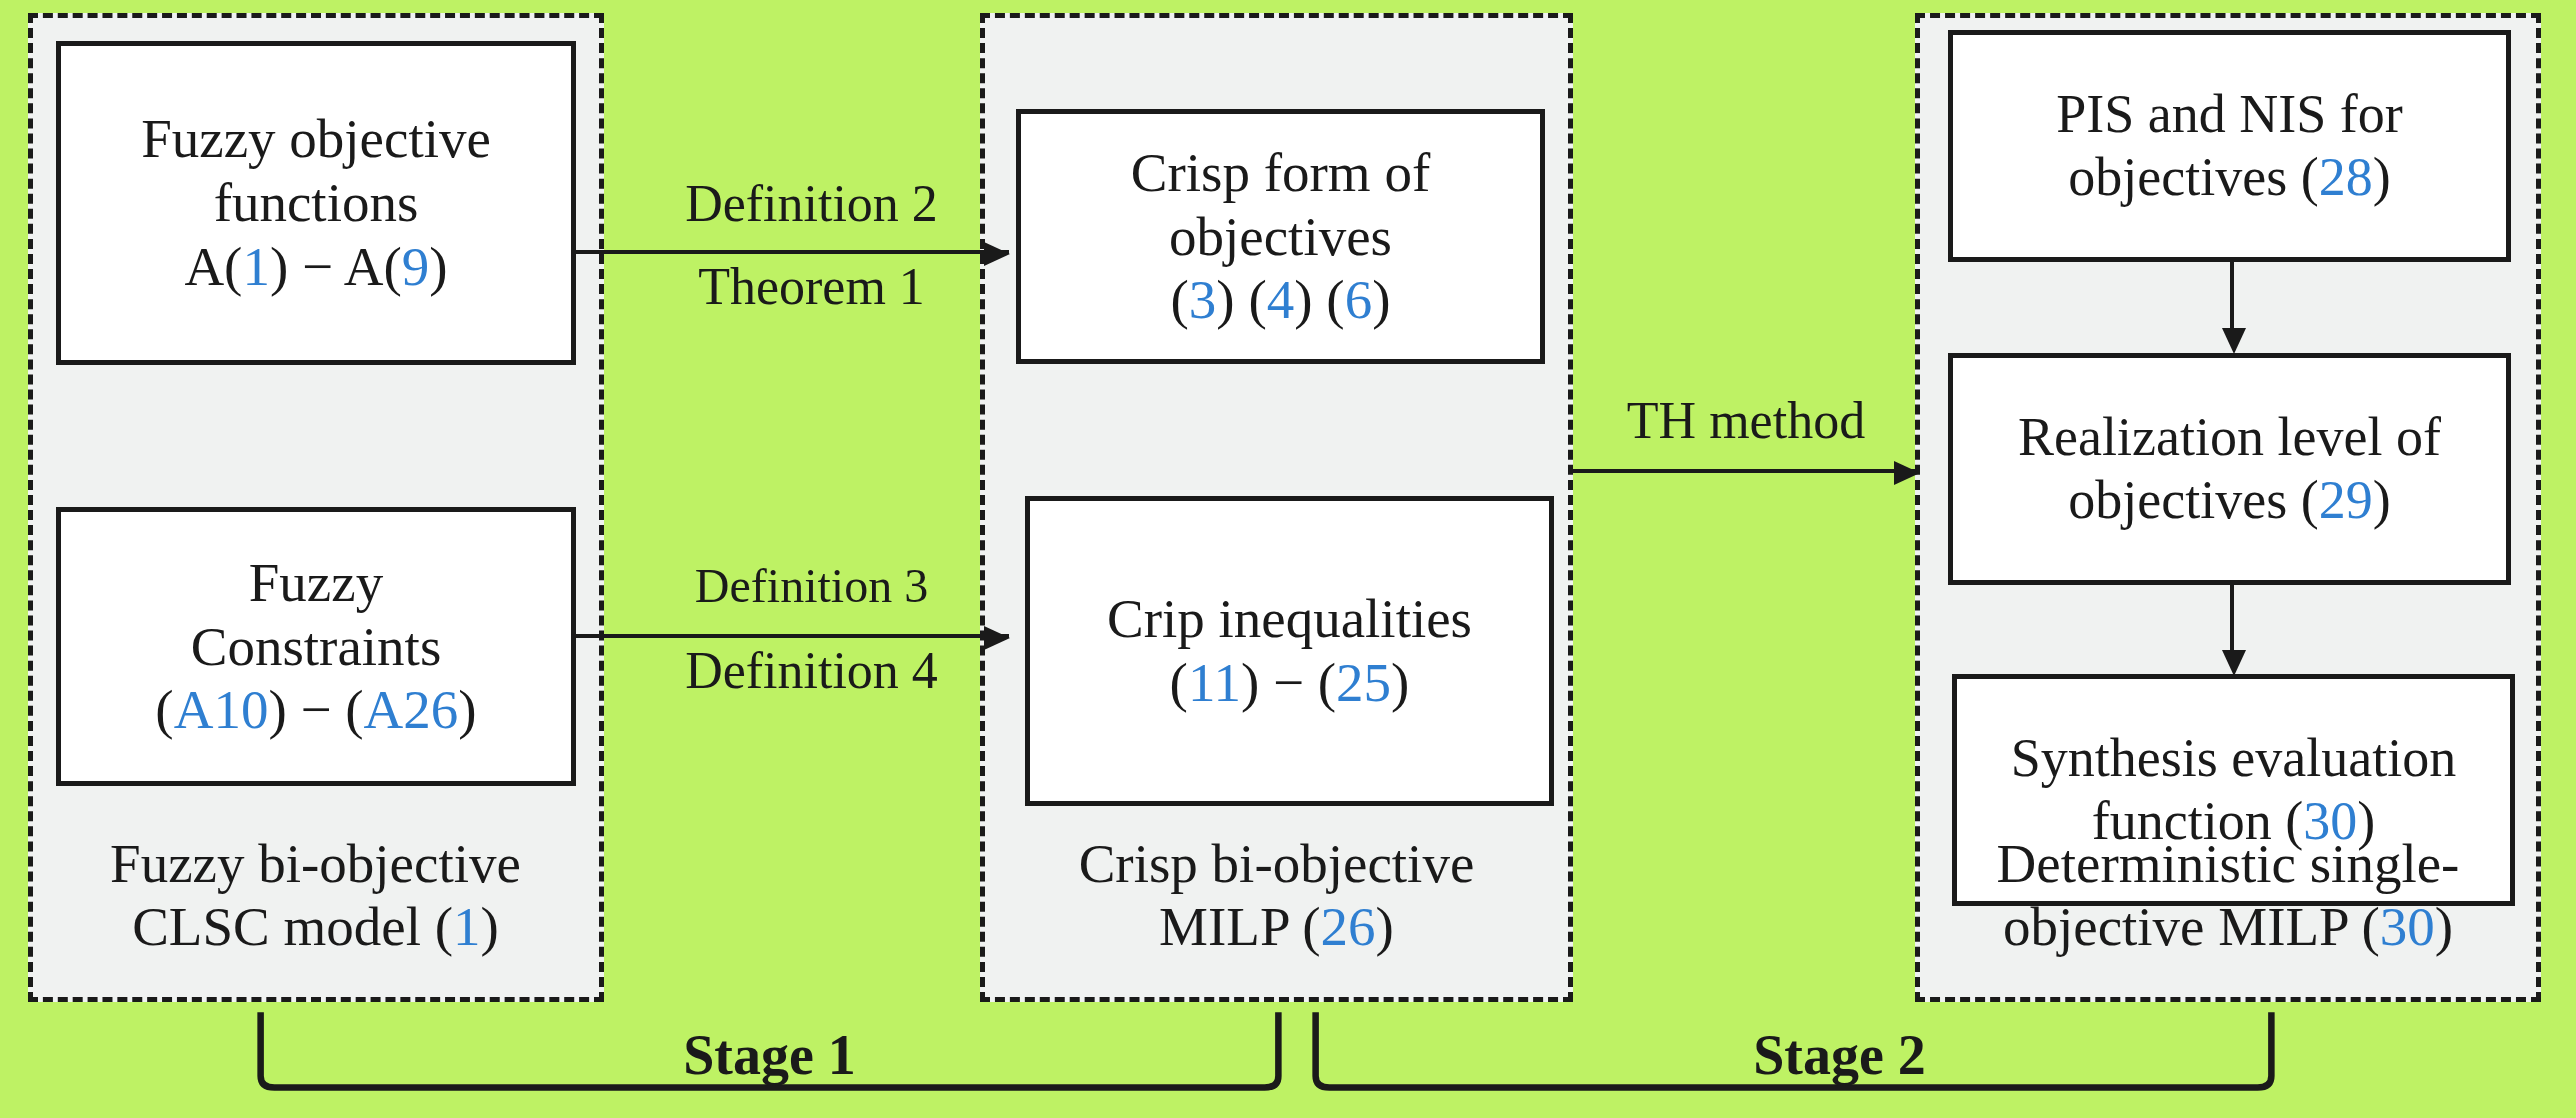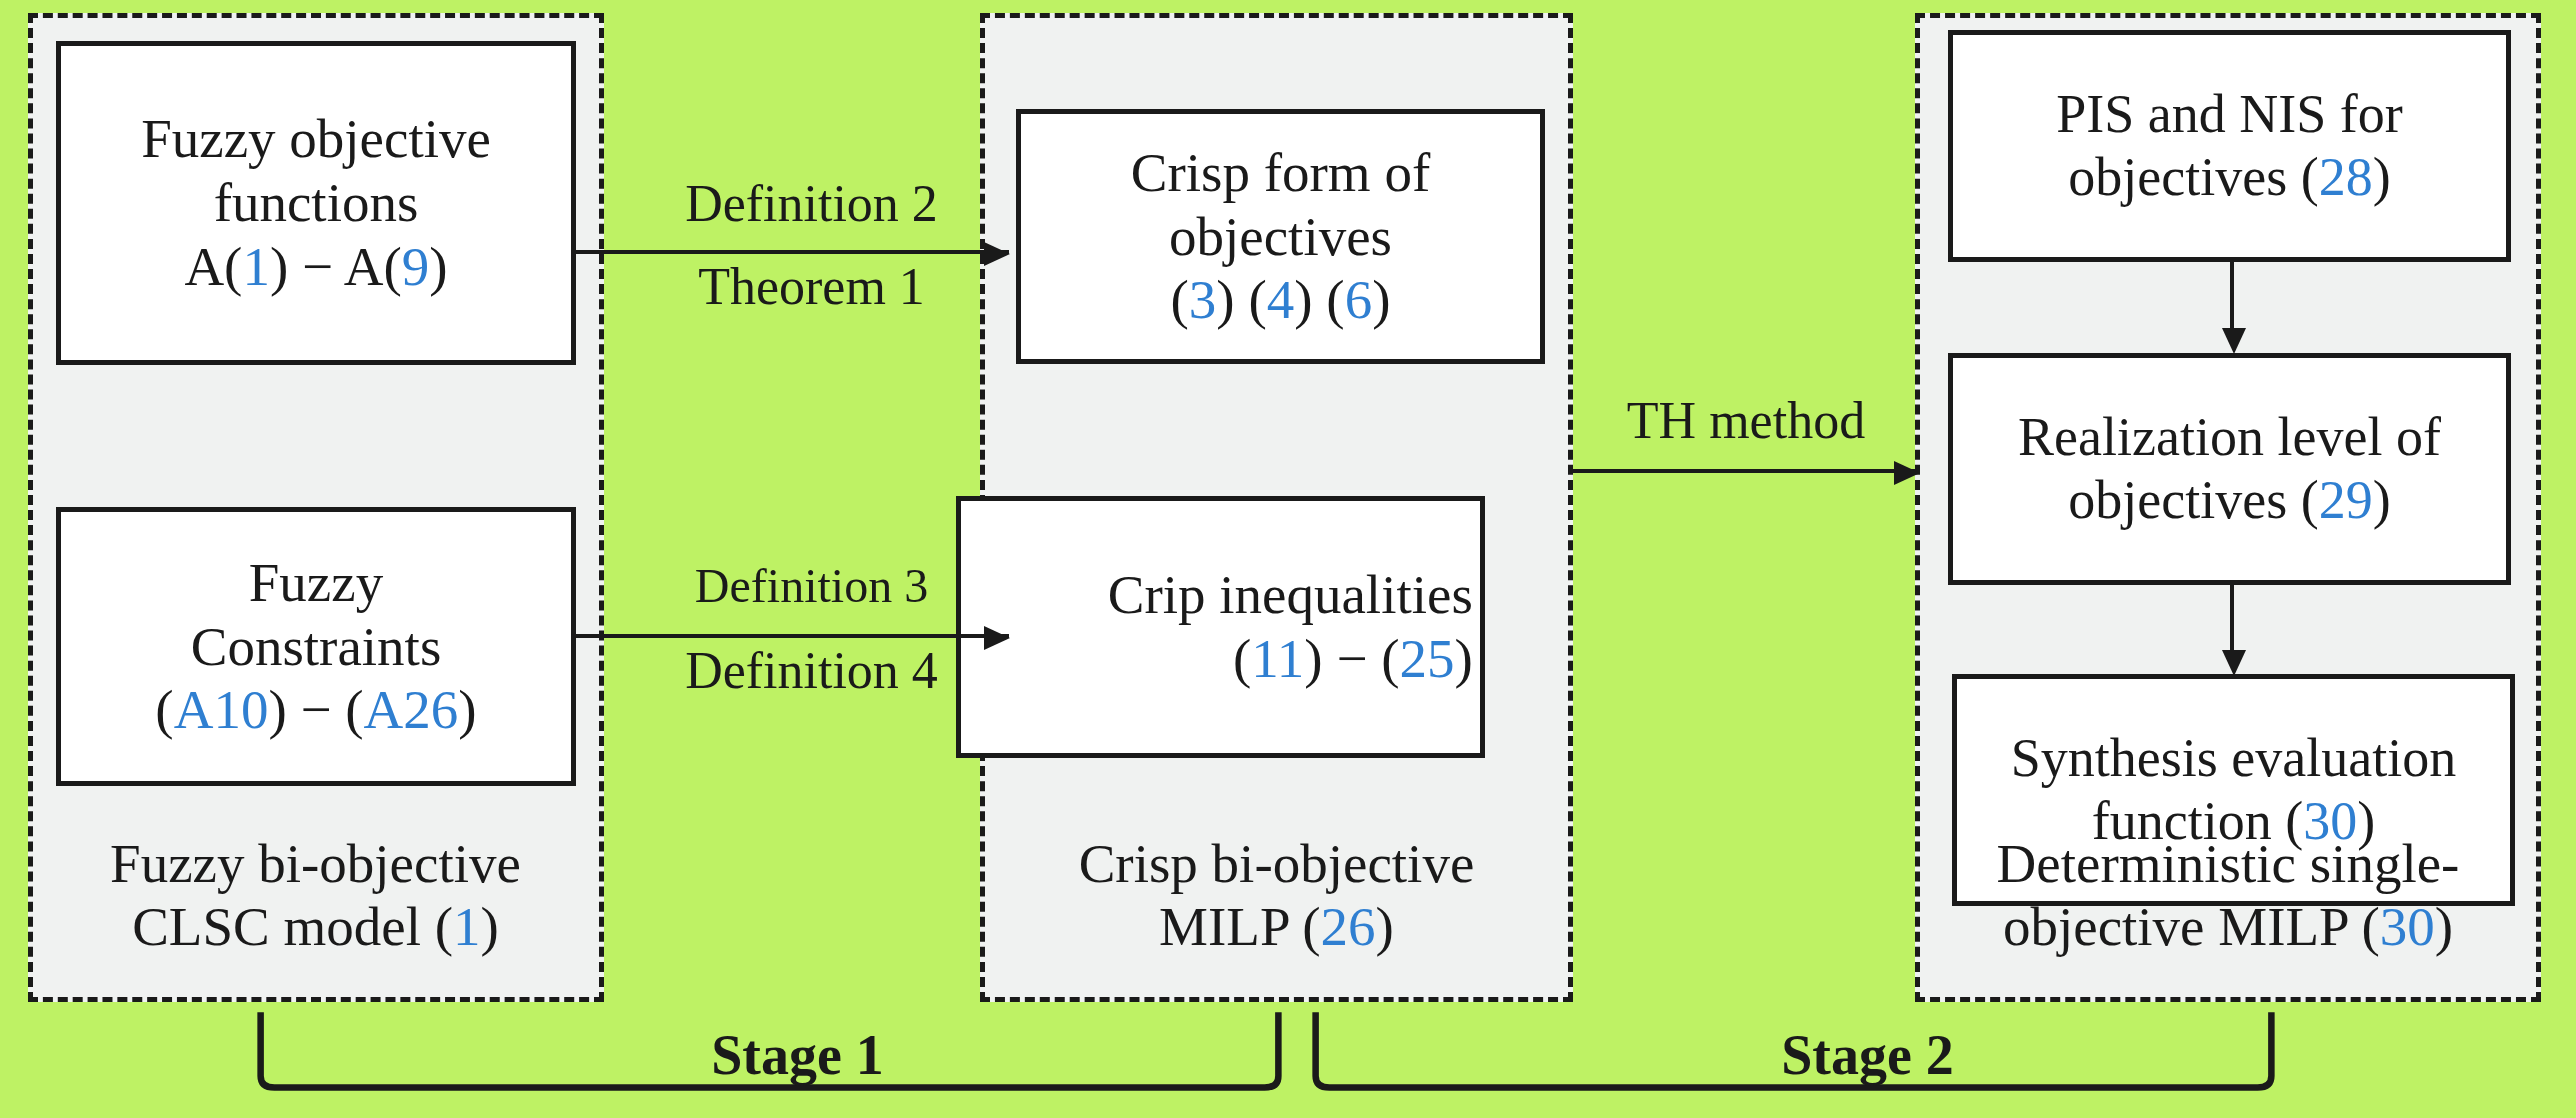--- a/index.html
+++ b/index.html
@@ -94,21 +94,20 @@
 
   
   .bracket{position:absolute;}
   .bracket svg{display:block;}
   .stage-label{
     position:absolute;
     font-weight:bold;
     white-space:nowrap;
     text-align:center;
     color:#1a1a1a;
-    margin-left:28px;
   }
 </style>
 </head>
 <body>
 
 <div id="canvas">
 
   <div class="stage-panel" style="left:27.5px;top:13px;width:576px;height:989px;"></div>
 
   <div class="node" style="left:56px;top:41px;width:520px;height:324px;font-size:55px;">
@@ -135,21 +134,21 @@
   <div class="stage-panel" style="left:980px;top:13px;width:593px;height:989px;"></div>
 
   <div class="node" style="left:1016px;top:109px;width:529px;height:255px;font-size:55px;">
     <span class="txt">
       <span>Crisp form of</span><br>
       <span>objectives</span><br>
       <span><span>(</span><span class="blue">3</span><span>) (</span><span class="blue">4</span><span>) (</span><span class="blue">6</span><span>)</span></span>
     </span>
   </div>
 
-  <div class="node" style="left:956px;top:496px;width:529px;height:262px;font-size:55px;text-align:right;">
+  <div class="node" style="left:1025px;top:496px;width:529px;height:310px;font-size:55px;">
     <span class="txt">
       <span>Crip inequalities</span><br>
       <span><span>(</span><span class="blue">11</span><span>) − (</span><span class="blue">25</span><span>)</span></span>
     </span>
   </div>
 
   <div class="panel-caption" style="left:980px;top:833px;width:593px;font-size:55px;">
     <span>Crisp bi-objective</span><br>
     <span><span>MILP (</span><span class="blue">26</span><span>)</span></span>
   </div>

